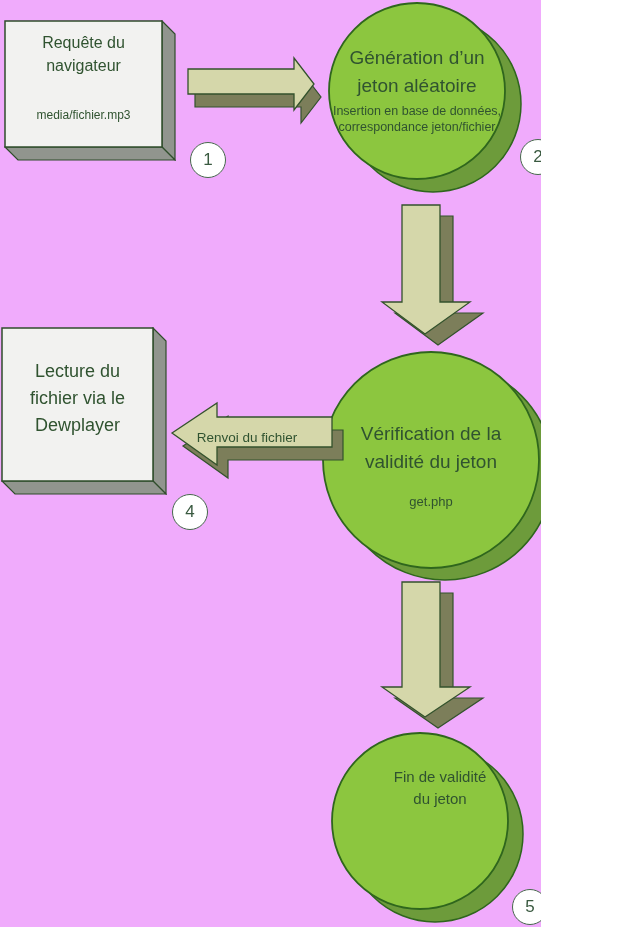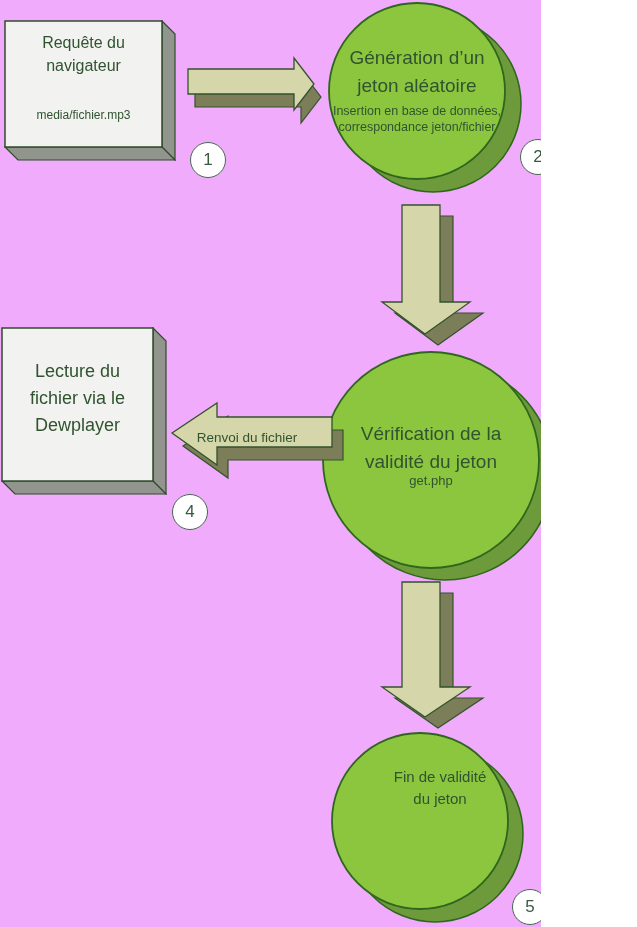--- a/index.html
+++ b/index.html
@@ -61,21 +61,21 @@
     <path class="a-shadow" transform="translate(13,11)" d="M24,3 L62,3 L62,100 L92,100 L47,132 L4,100 L24,100 Z"></path>
     <path class="a-main" d="M24,3 L62,3 L62,100 L92,100 L47,132 L4,100 L24,100 Z"></path>
   </svg>
 
   <svg class="abs" style="left:318px;top:348px;" width="242" height="234" viewBox="0 0 242 234">
     <circle class="c-shadow" cx="127" cy="124" r="108"></circle>
     <circle class="c-main" cx="113" cy="112" r="108"></circle>
   </svg>
   <div class="abs txt node-title" style="left:333px;top:420px;width:196px;font-size:19px;">Vérification de la
 validité du jeton</div>
-  <div class="abs txt node-sub italic" style="left:333px;top:473px;width:196px;font-size:13px;">get.php</div>
+  <div class="abs txt node-sub italic" style="left:333px;top:494px;width:196px;font-size:13px;">get.php</div>
   <div class="badge" style="left:550px;top:510px;">3</div>
 
   <svg class="abs" style="left:168px;top:398px;" width="180" height="84" viewBox="0 0 180 84">
     <path class="a-shadow" transform="translate(11,13)" d="M4,35 L49,5 L49,19 L164,19 L164,49 L49,49 L49,67 Z"></path>
     <path class="a-main" d="M4,35 L49,5 L49,19 L164,19 L164,49 L49,49 L49,67 Z"></path>
   </svg>
   <div class="abs txt" style="left:185px;top:387px;width:124px;font-size:13.5px;margin-top:43px;">Renvoi du fichier</div>
 
   <svg class="abs" style="left:1px;top:327px;" width="166" height="168" viewBox="0 0 166 168">
     <polygon class="box-face" points="152,1 165,14 165,167 152,154"></polygon>

